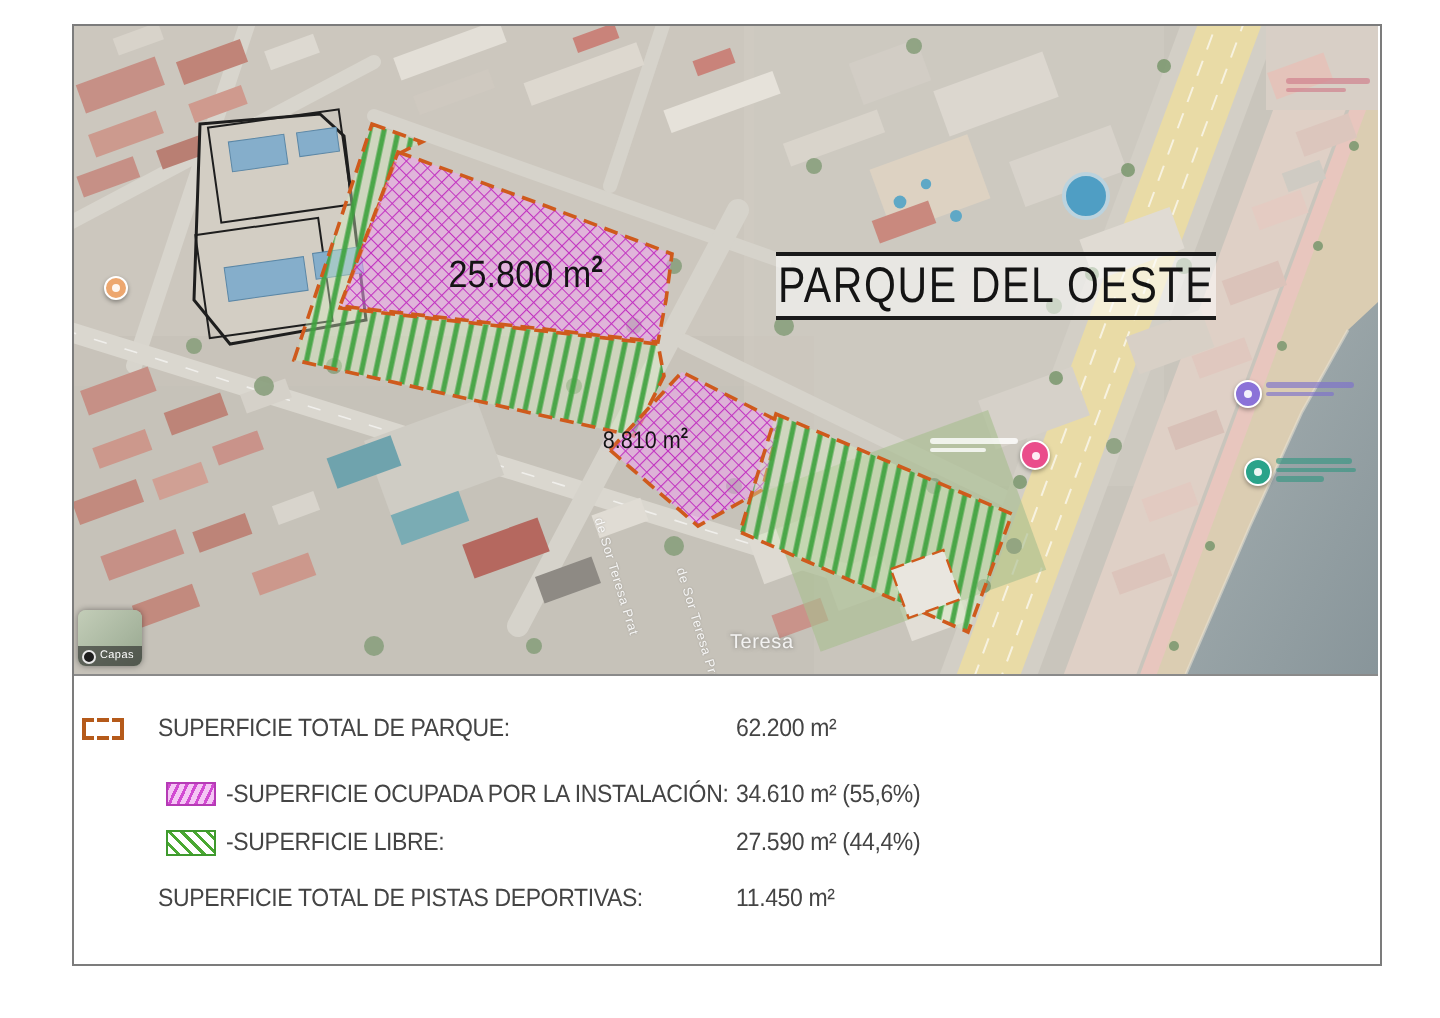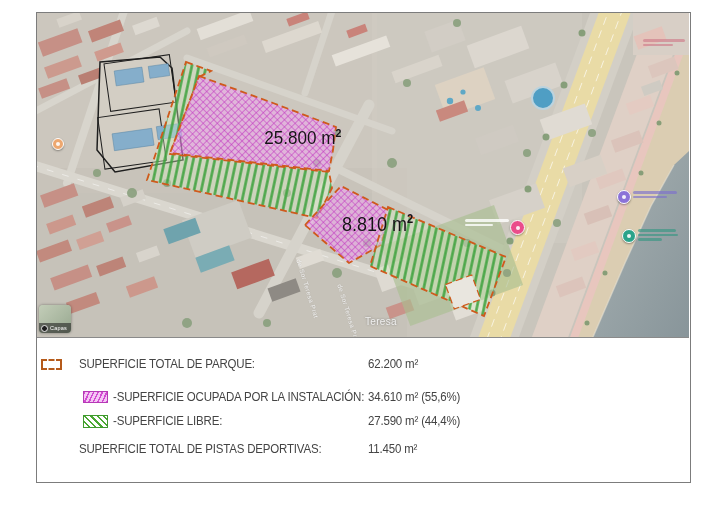--- a/index.html
+++ b/index.html
@@ -10,25 +10,25 @@
   .map{position:absolute;left:0;top:0;width:652px;height:324px;overflow:hidden;
        background:#c9c5bc;border-bottom:1px solid #8a8a8a;}
   .map svg{position:absolute;left:0;top:0;}
 
   
   .map-title{position:absolute;left:351px;top:113px;width:220px;height:30px;
     background:rgba(255,255,255,0.55);border-top:2px solid #1a1a1a;border-bottom:2px solid #1a1a1a;
     display:flex;align-items:center;justify-content:center;}
   .map-title span{display:inline-block;transform:scaleX(0.82);font-size:25px;color:#141414;
     letter-spacing:1px;white-space:nowrap;}
-  .area-label{position:absolute;color:#141414;white-space:nowrap;text-shadow:0 0 2px rgba(255,180,255,.5);margin-left:40px;}
+  .area-label{position:absolute;color:#141414;white-space:nowrap;text-shadow:0 0 2px rgba(255,180,255,.5);}
   .area-label .t{display:inline-block;transform:scaleX(0.9);}
   .area-label sup{font-weight:bold;font-size:0.62em;}
   .al1{left:176px;top:113px;font-size:19px;width:100px;text-align:center;}
-  .al2{left:250px;top:199px;font-size:20px;width:90px;text-align:right;}
+  .al2{left:262px;top:199px;font-size:12px;width:90px;text-align:left;}
 
   .street-label{position:absolute;font-size:6.5px;color:rgba(255,255,255,0.9);
     letter-spacing:0.4px;white-space:nowrap;text-shadow:0 0 1px rgba(0,0,0,0.25);}
   .sl1{left:240px;top:272px;transform:rotate(73deg);transform-origin:center;}
   .sl2{left:281px;top:297px;transform:rotate(73deg);transform-origin:center;}
 
   .gwm{position:absolute;left:328px;top:303px;font-size:10px;color:rgba(255,255,255,0.85);
     letter-spacing:0.3px;text-shadow:0 0 2px rgba(90,90,90,0.7);}
 
   .layers{position:absolute;left:2px;top:292px;width:32px;height:28px;border-radius:4px;
@@ -241,20 +241,23 @@
 
         <g stroke="#cf5a1c" stroke-width="1.8" stroke-dasharray="7 4">
           <polygon points="149,49 174,58 162,64 133,141 292,159 295,175 280,205 110,167" fill="url(#grnHatch)"></polygon>
           <polygon points="162,63 236,90 299,114 296,137 292,158 133,140" fill="url(#magHatch)"></polygon>
           <polygon points="268,212 304,173 353,198 344,232 312,250" fill="url(#magHatch)"></polygon>
           <polygon points="351,194 469,244 447,303 333,253" fill="url(#grnHatch)"></polygon>
           <rect x="412" y="266" width="28" height="26" fill="#e9e6df" stroke-width="1.2" transform="rotate(-20 426 279)"></rect>
         </g>
       </svg>
 
+      <div class="map-title">
+        <span>PARQUE DEL OESTE</span>
+      </div>
 
       <div class="area-label al1">
         <span class="t"><span>25.800 m</span><sup>2</sup></span>
       </div>
       <div class="area-label al2">
         <span class="t"><span>8.810 m</span><sup>2</sup></span>
       </div>
 
       <div class="street-label sl1">de Sor Teresa Prat</div>
       <div class="street-label sl2">de Sor Teresa Prat</div>

